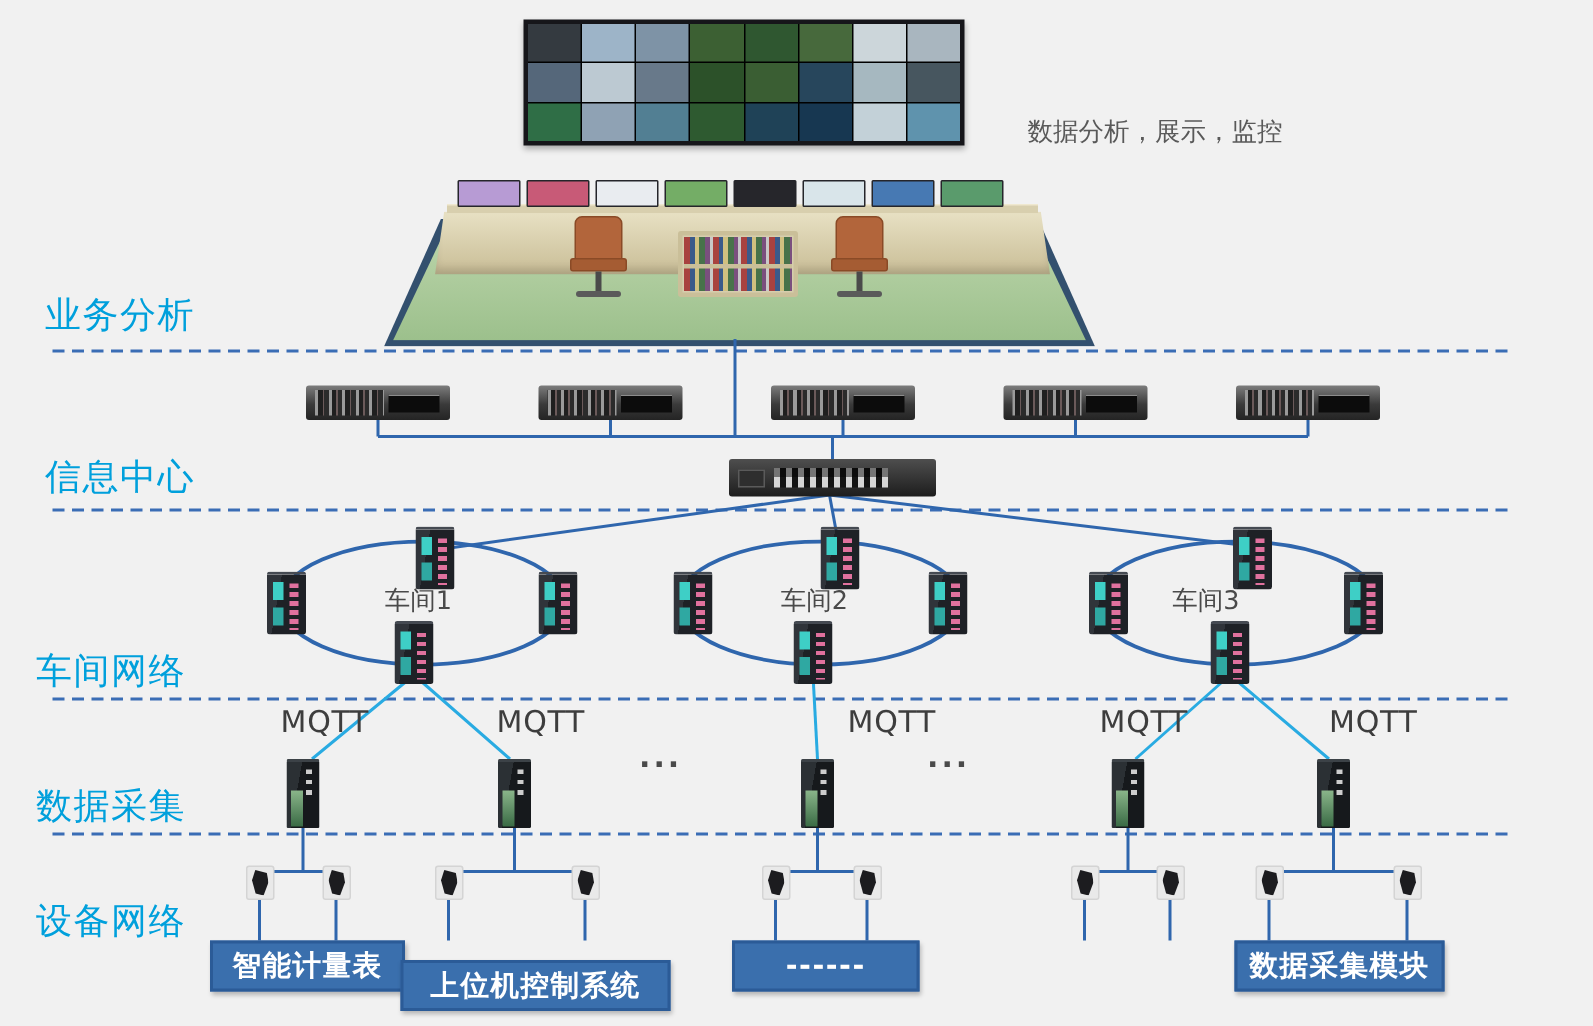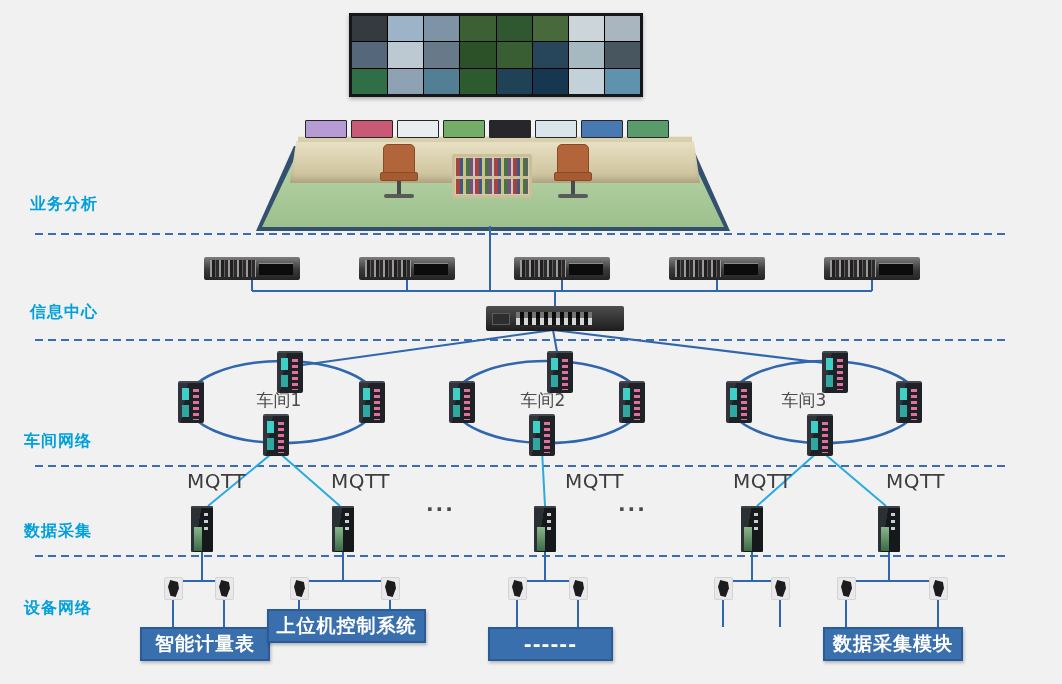--- a/index.html
+++ b/index.html
@@ -12,21 +12,21 @@
   #stage{position:relative;width:1062px;height:684px;background:var(--background);overflow:hidden}
 
   
   #wires{position:absolute;left:0;top:0;z-index:2}
   .sep{stroke:var(--separator);stroke-width:2;stroke-dasharray:8 5;fill:none}
   .ln{stroke:var(--line-dark);stroke-width:2;fill:none}
   .ring{stroke:var(--line-dark);stroke-width:2.5;fill:none}
   .cy{stroke:var(--line-cyan);stroke-width:2;fill:none}
 
   
-  .layer-label{position:absolute;z-index:4;font-size:16px;font-weight:bold;color:var(--layer-label);letter-spacing:1px;white-space:nowrap}
+  .layer-label{position:absolute;z-index:4;font-size:24px;font-weight:normal;color:var(--layer-label);letter-spacing:1px;white-space:nowrap}
   .annotation{position:absolute;z-index:4;font-size:17px;color:#595959;white-space:nowrap}
   .ring-label{position:absolute;z-index:4;width:120px;text-align:center;font-size:17px;color:var(--diagram-text);white-space:nowrap}
   .mqtt-label{position:absolute;z-index:4;font-size:20px;color:#3d3d3d;letter-spacing:.5px}
   .dots{position:absolute;z-index:4;font-size:20px;font-weight:bold;color:#4a4a4a;letter-spacing:2px}
 
   
   .dev-box{position:absolute;z-index:4;height:34px;background:var(--box-fill);border:2px solid var(--box-border);
     color:var(--box-text);font-weight:bold;font-size:19px;display:flex;align-items:center;justify-content:center;
     white-space:nowrap;box-shadow:1px 2px 3px rgba(0,0,0,.25);letter-spacing:1px}
 
@@ -173,20 +173,21 @@
     <path class="ln" d="M173,581 H224 M299,581 H390 M517,581 H578 M723,581 H780 M846,581 H938"></path>
     <path class="ln" d="M173,594 V627 M224,594 V627 M299,594 V627 M390,594 V627 M517,594 V627 M578,594 V627 M723,594 V627 M780,594 V627 M846,594 V627 M938,594 V627"></path>
   </svg>
 
   <div class="layer-label" style="left:30px;top:194px">业务分析</div>
   <div class="layer-label" style="left:30px;top:302px">信息中心</div>
   <div class="layer-label" style="left:24px;top:431px">车间网络</div>
   <div class="layer-label" style="left:24px;top:521px">数据采集</div>
   <div class="layer-label" style="left:24px;top:598px">设备网络</div>
 
+  <div class="annotation" style="left:685px;top:76px">数据分析，展示，监控</div>
 
   <div class="server" style="left:204px;top:257px"></div>
   <div class="server" style="left:359px;top:257px"></div>
   <div class="server" style="left:514px;top:257px"></div>
   <div class="server" style="left:669px;top:257px"></div>
   <div class="server" style="left:824px;top:257px"></div>
 
   <div class="rackswitch" style="left:486px;top:306px"></div>
 
   <div class="isw" style="left:277px;top:351px"></div>
@@ -225,17 +226,17 @@
   <div class="meter" style="left:291px;top:578px"></div>
   <div class="meter" style="left:382px;top:578px"></div>
   <div class="meter" style="left:509px;top:578px"></div>
   <div class="meter" style="left:570px;top:578px"></div>
   <div class="meter" style="left:715px;top:578px"></div>
   <div class="meter" style="left:772px;top:578px"></div>
   <div class="meter" style="left:838px;top:578px"></div>
   <div class="meter" style="left:930px;top:578px"></div>
 
   <div class="dev-box" style="left:140px;top:627px;width:130px">智能计量表</div>
-  <div class="dev-box" style="left:267px;top:609px;width:159px">上位机控制系统</div>
+  <div class="dev-box" style="left:267px;top:640px;width:180px">上位机控制系统</div>
   <div class="dev-box" style="left:488px;top:627px;width:125px">------</div>
   <div class="dev-box" style="left:823px;top:627px;width:140px">数据采集模块</div>
 
 </div>
 
 </body></html>

